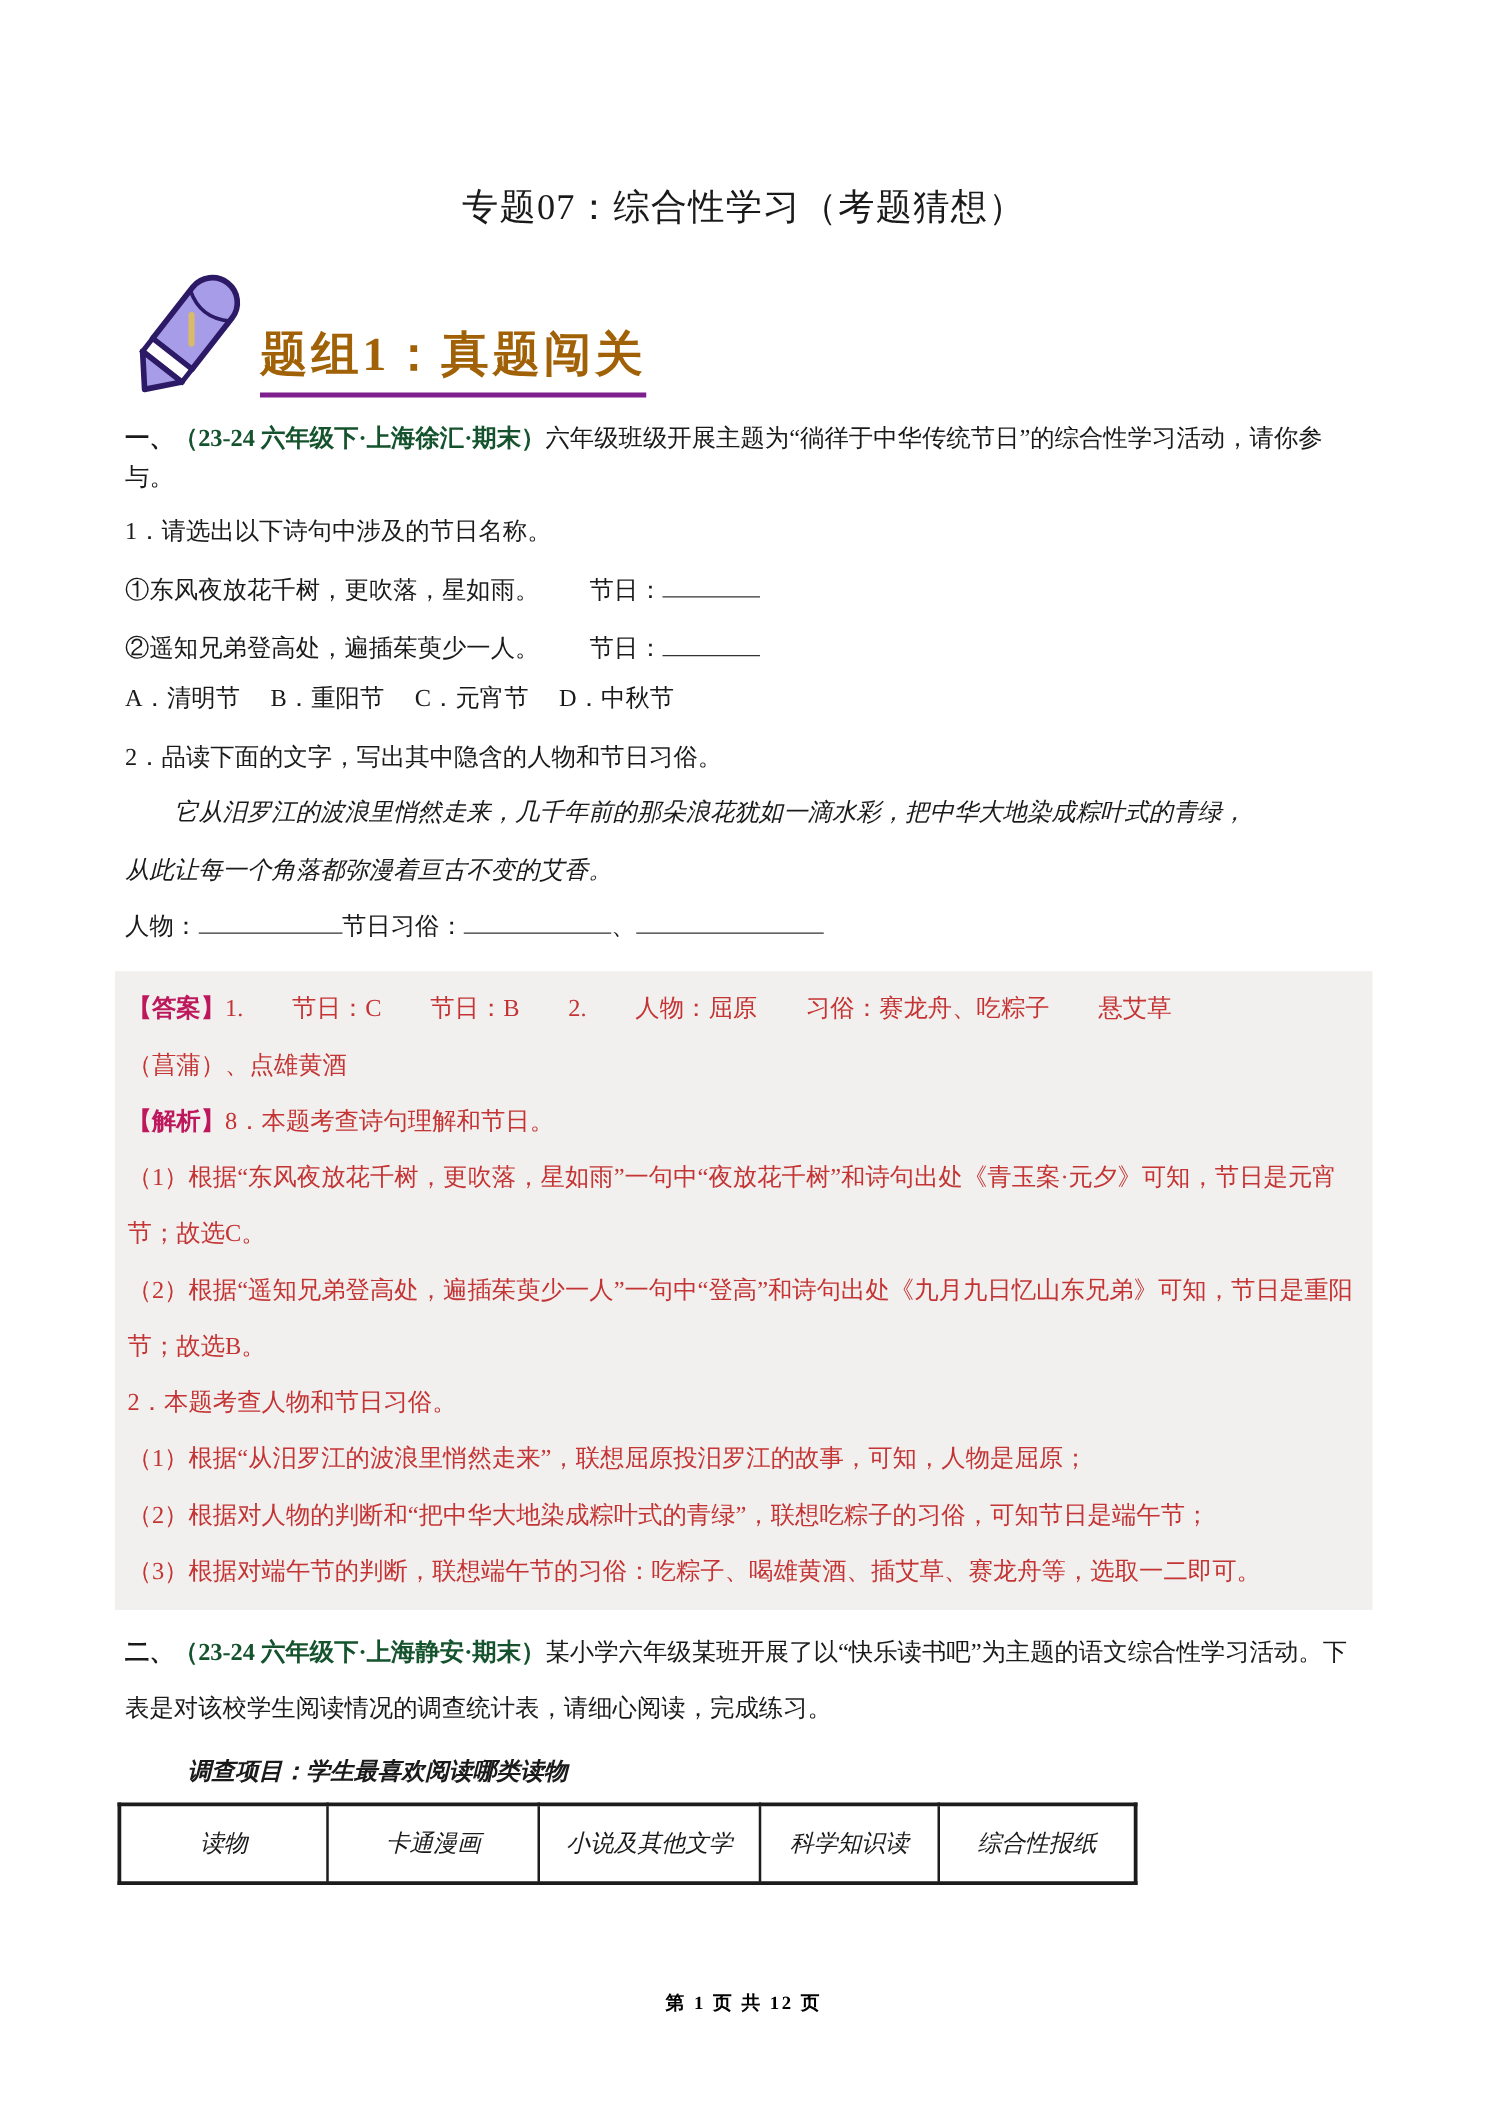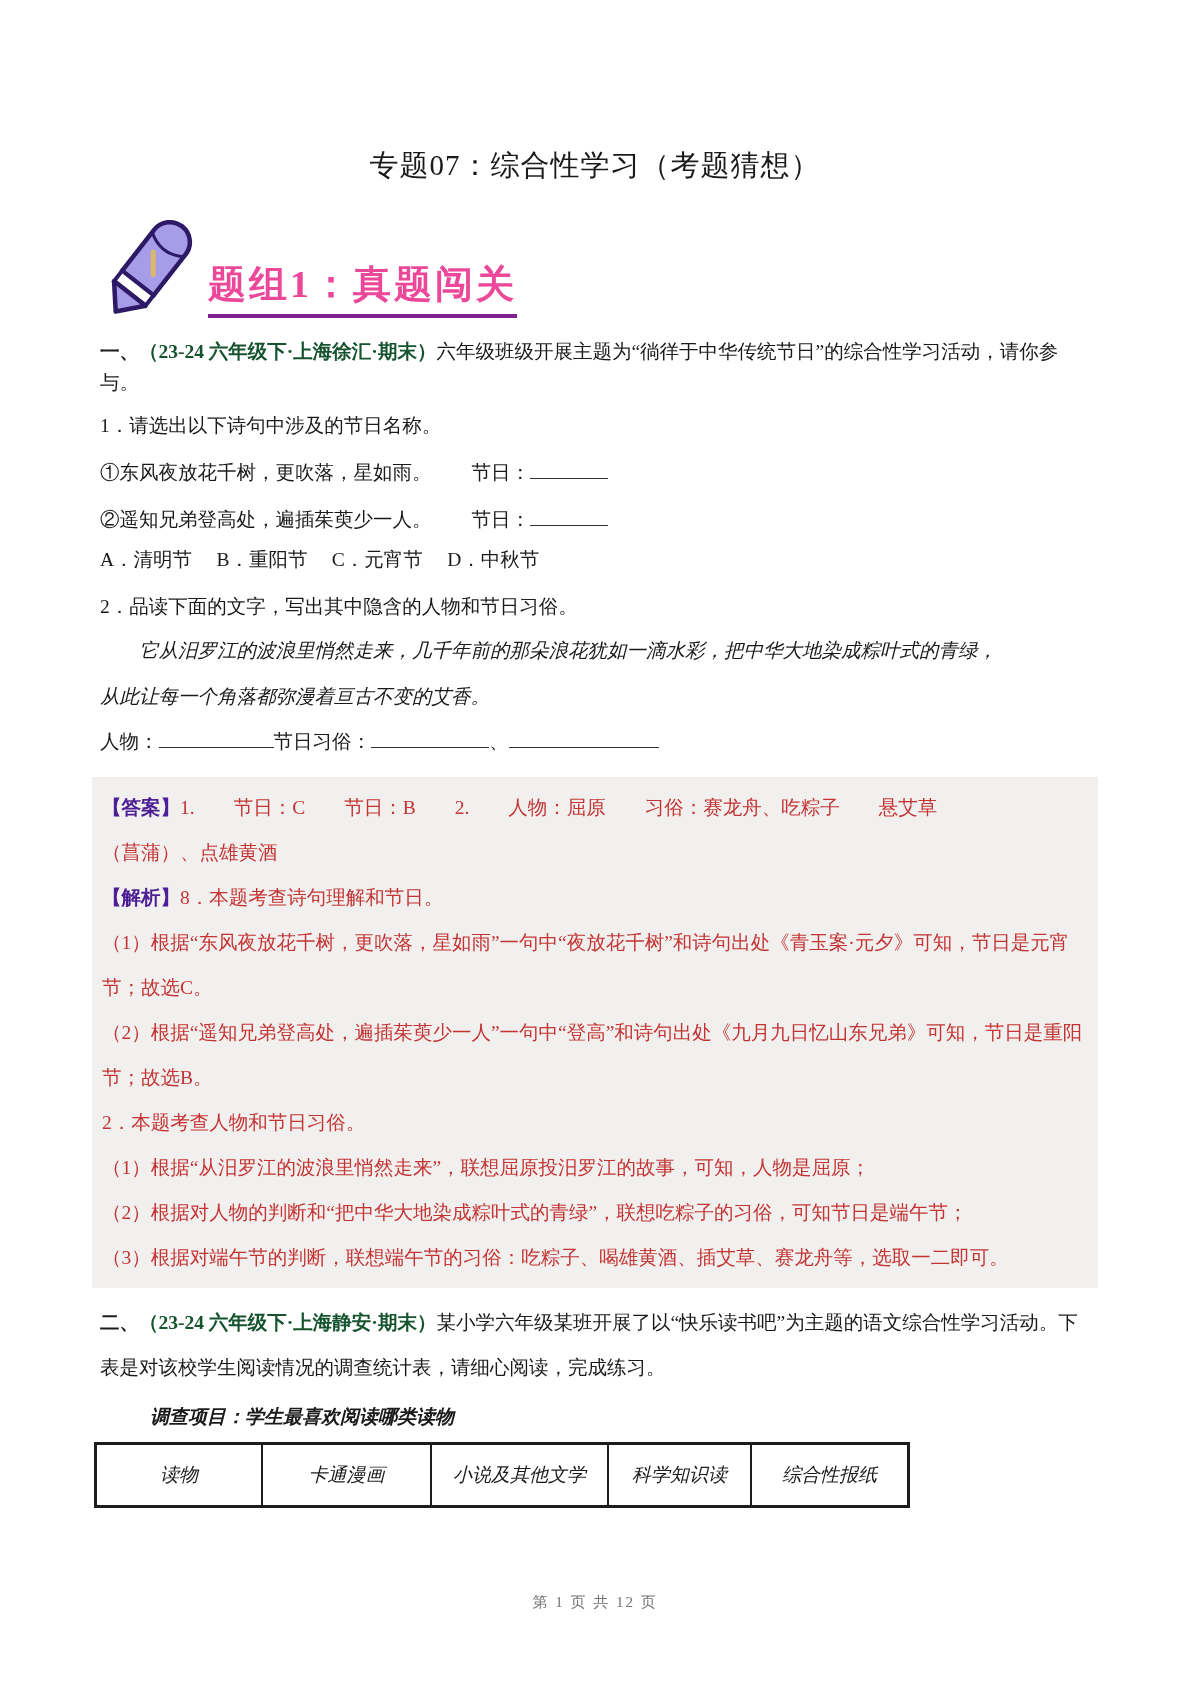--- a/index.html
+++ b/index.html
@@ -26,21 +26,21 @@
     display: flex;
     align-items: flex-end;
     margin-top: 20px;
     height: 118px;
   }
   .pencil-wrap { width: 104px; height: 118px; flex: 0 0 auto; }
   .section-heading {
     margin: 0 0 6px 4px;
     font-size: 38px;
     font-weight: 900;
-    color: #ec4899;
+    color: #a16207;
     letter-spacing: 3px;
     padding-bottom: 7px;
     border-bottom: 4px solid #7d1f8c;
     line-height: 1.15;
   }
   .para {
     margin: 0;
     font-size: 19.5px;
     line-height: 31px;
   }
@@ -69,21 +69,21 @@
   .gap-before { margin-left: 40px; }
   .answer-block {
     margin: 20px -8px 0 -8px;
     padding: 8px 10px;
     background: #f1f0ee;
     color: #c43434;
     font-size: 19.5px;
     line-height: 45px;
   }
   .answer-block p { margin: 0; }
-  .ans-label { color: #4c1d95; font-weight: bold; }
+  .ans-label { color: #be185d; font-weight: bold; }
   .m-intro2 { margin-top: 12px; line-height: 45px; }
   .survey-title {
     margin: 14px 0 0 50px;
     font-size: 19px;
     font-style: italic;
     font-weight: bold;
   }
   .survey-table {
     margin-top: 12px;
     margin-left: -6px;
@@ -103,22 +103,23 @@
   .td-w2 { width: 155px; }
   .td-w3 { width: 163px; }
   .td-w4 { width: 129px; margin-left: 37px; }
   .td-w5 { width: 143px; }
   .page-footer {
     position: absolute;
     left: 0; right: 0;
     bottom: 70px;
     text-align: center;
     font-size: 15px;
-    color: #737373;
+    color: #000000;
     letter-spacing: 2px;
+    font-weight: bold;
   }
 </style>
 </head>
 <body>
 
 <div class="page">
 
   <h1 class="doc-title">专题07：综合性学习（考题猜想）</h1>
 
   <div class="section-header">

